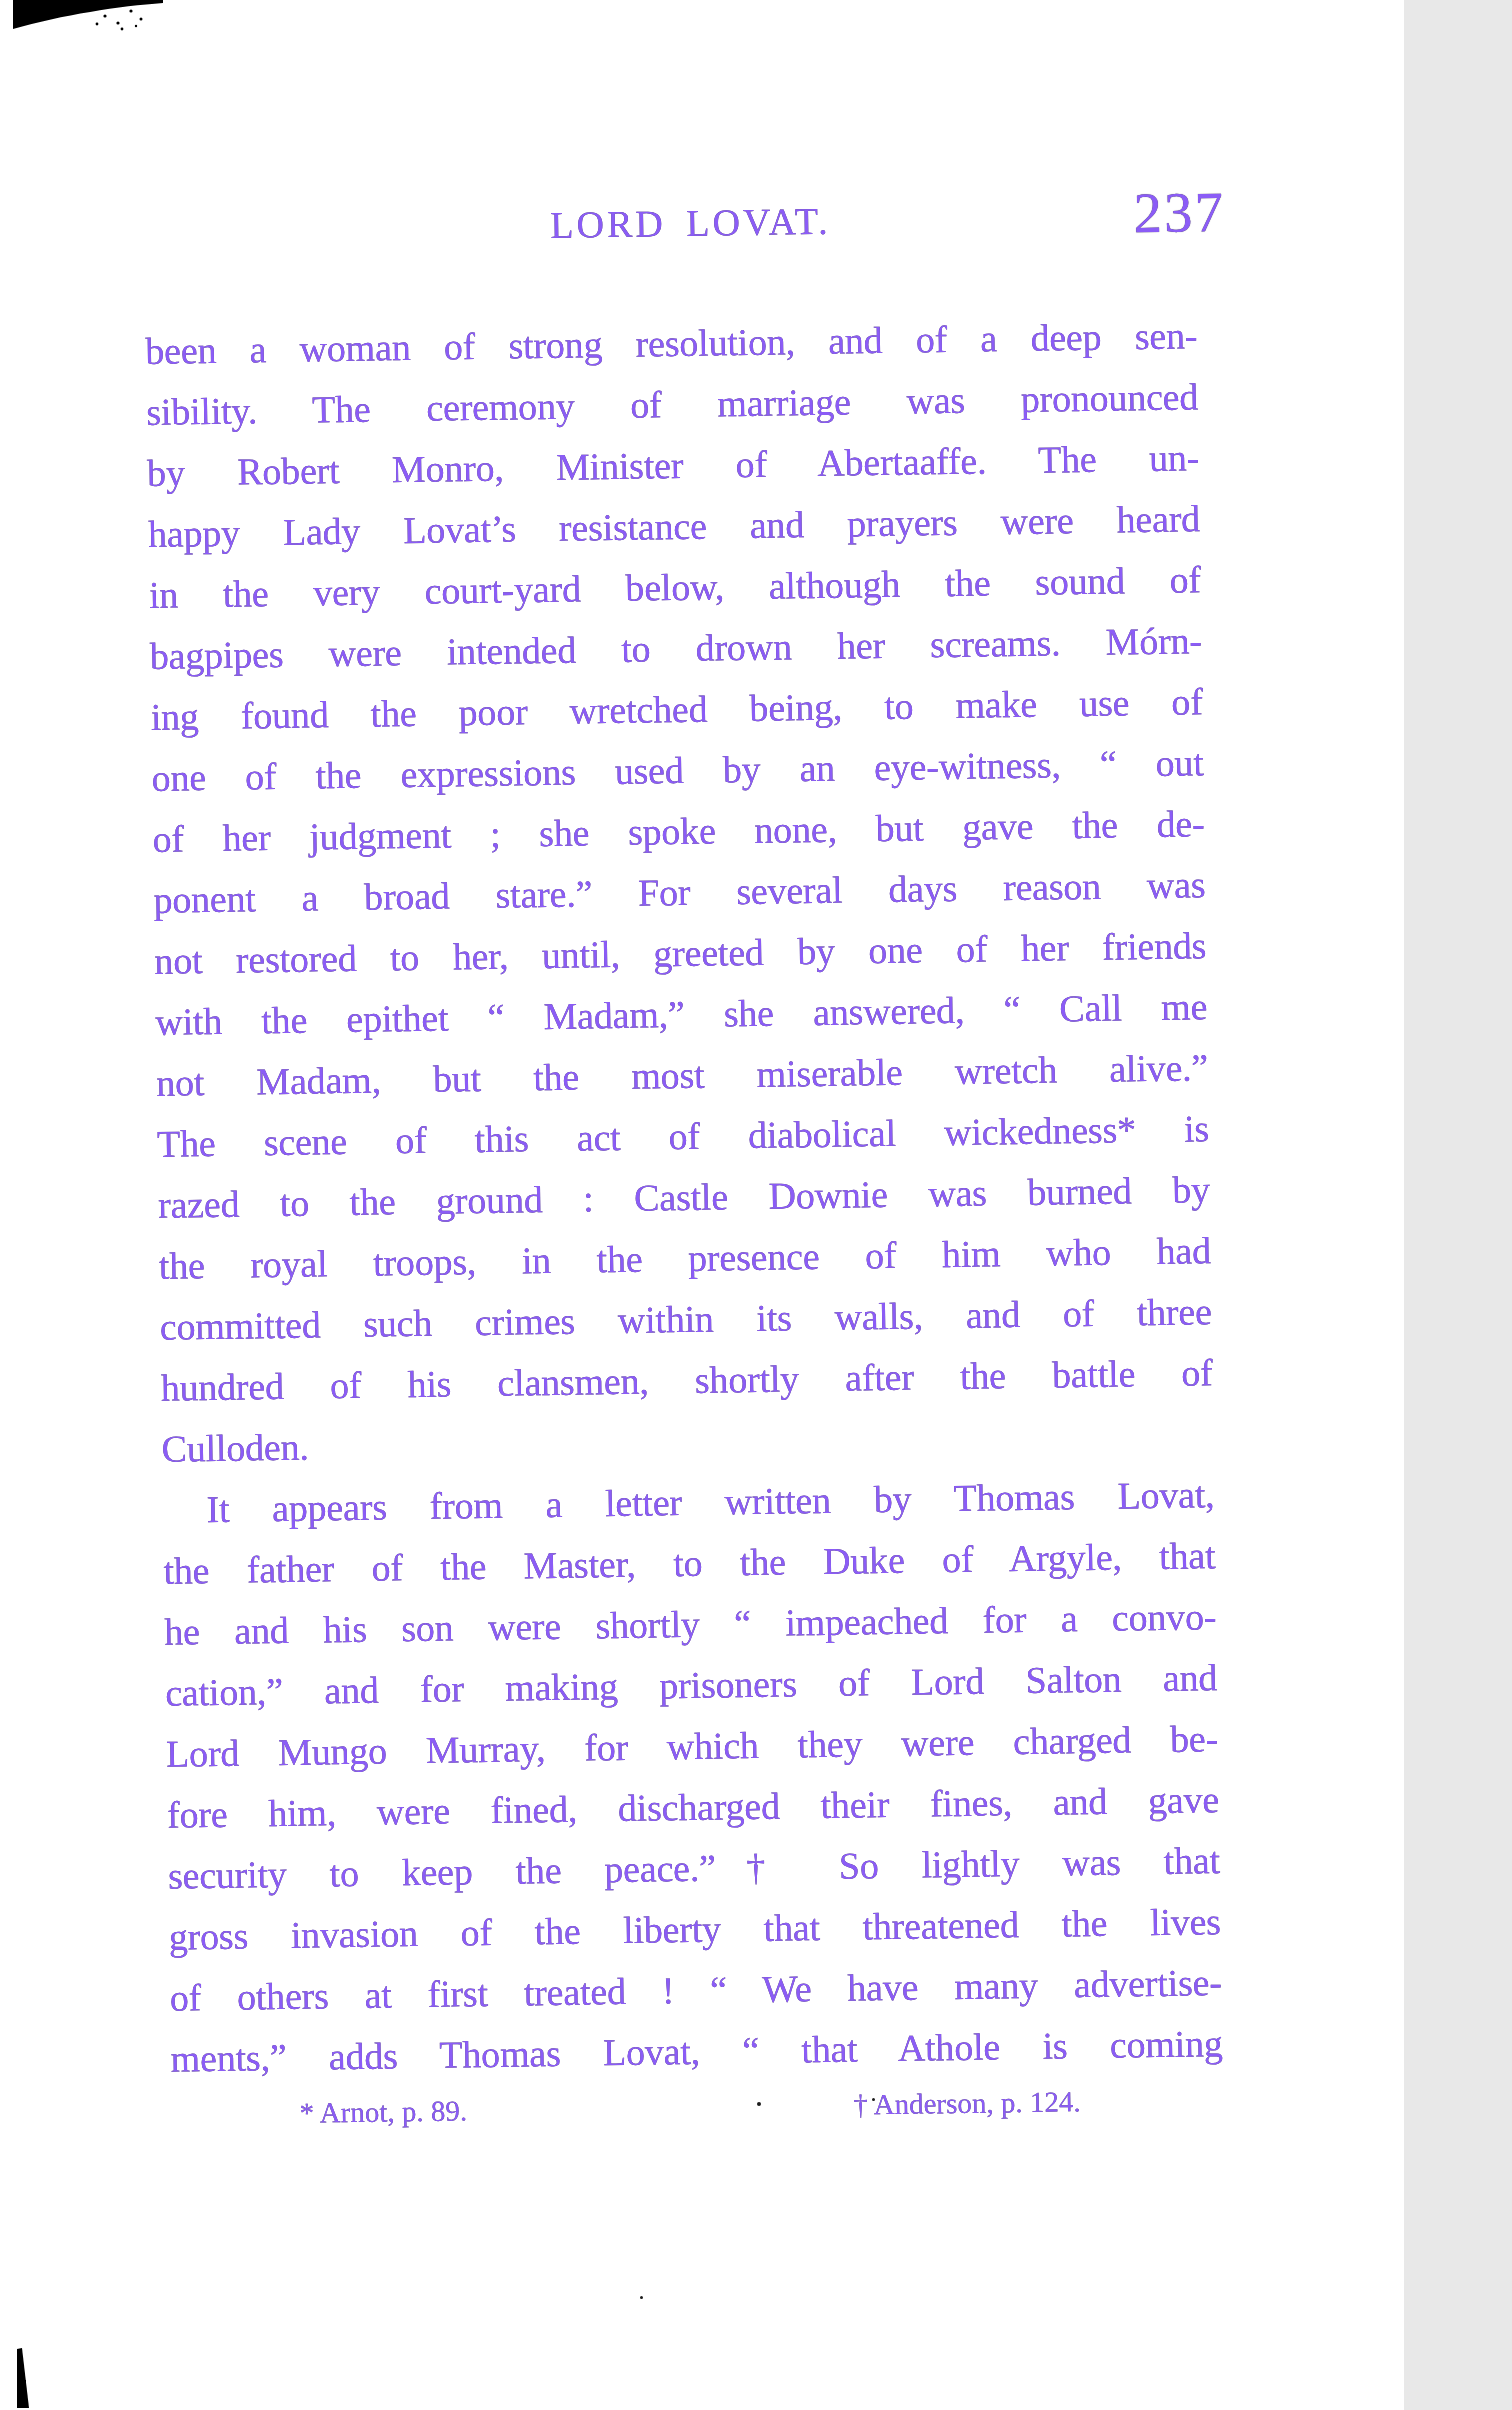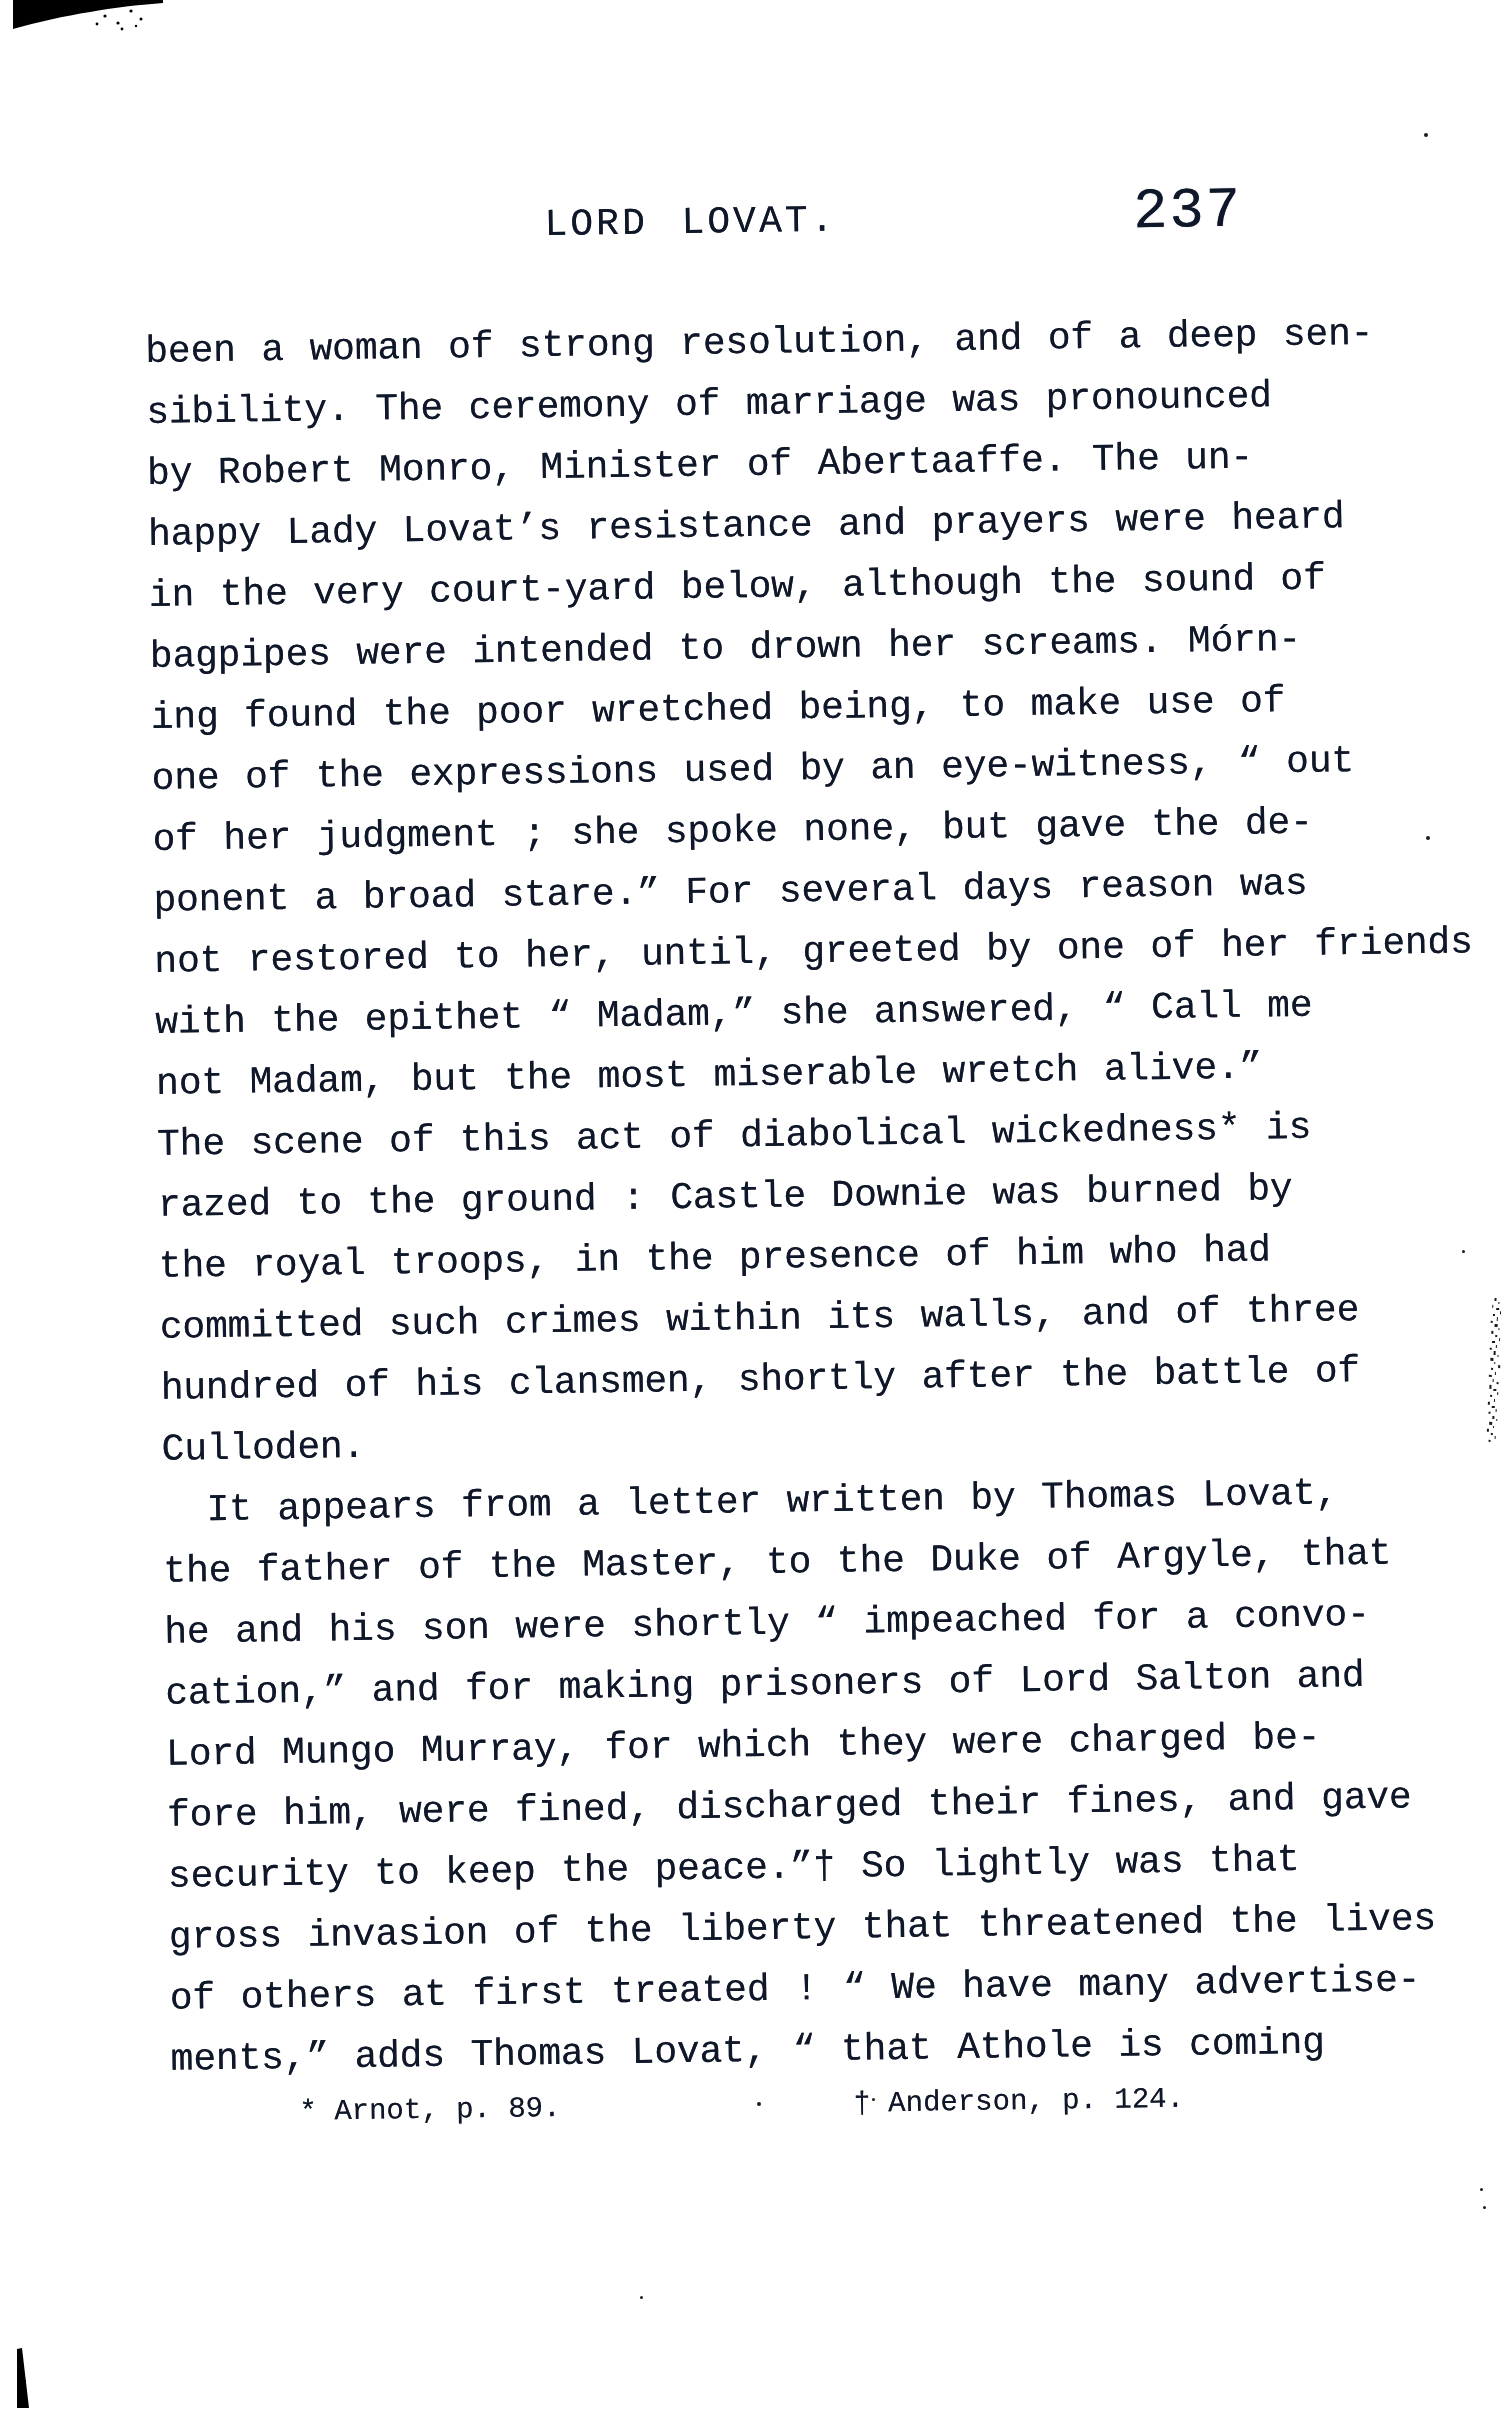--- a/index.html
+++ b/index.html
@@ -1,23 +1,23 @@
 <!DOCTYPE html>
 <html><head>
 <meta charset="utf-8">
 <style>
   html, body { margin: 0; padding: 0; background: #e8e8e8; }
   .page {
     position: relative;
-    width: 1512px;
+    width: 1404px;
     height: 2410px;
     background: #ffffff;
     overflow: hidden;
-    font-family: Liberation Mono, monospace;
-    color: #0f172a;
+    font-family: Liberation Serif, serif;
+    color: #8b5cf6;
   }
   
   .scan {
     position: absolute;
     left: 0; top: 0;
     width: 1512px; height: 2410px;
     transform: rotate(-0.85deg);
     transform-origin: 756px 1200px;
   }
   .header-row {

